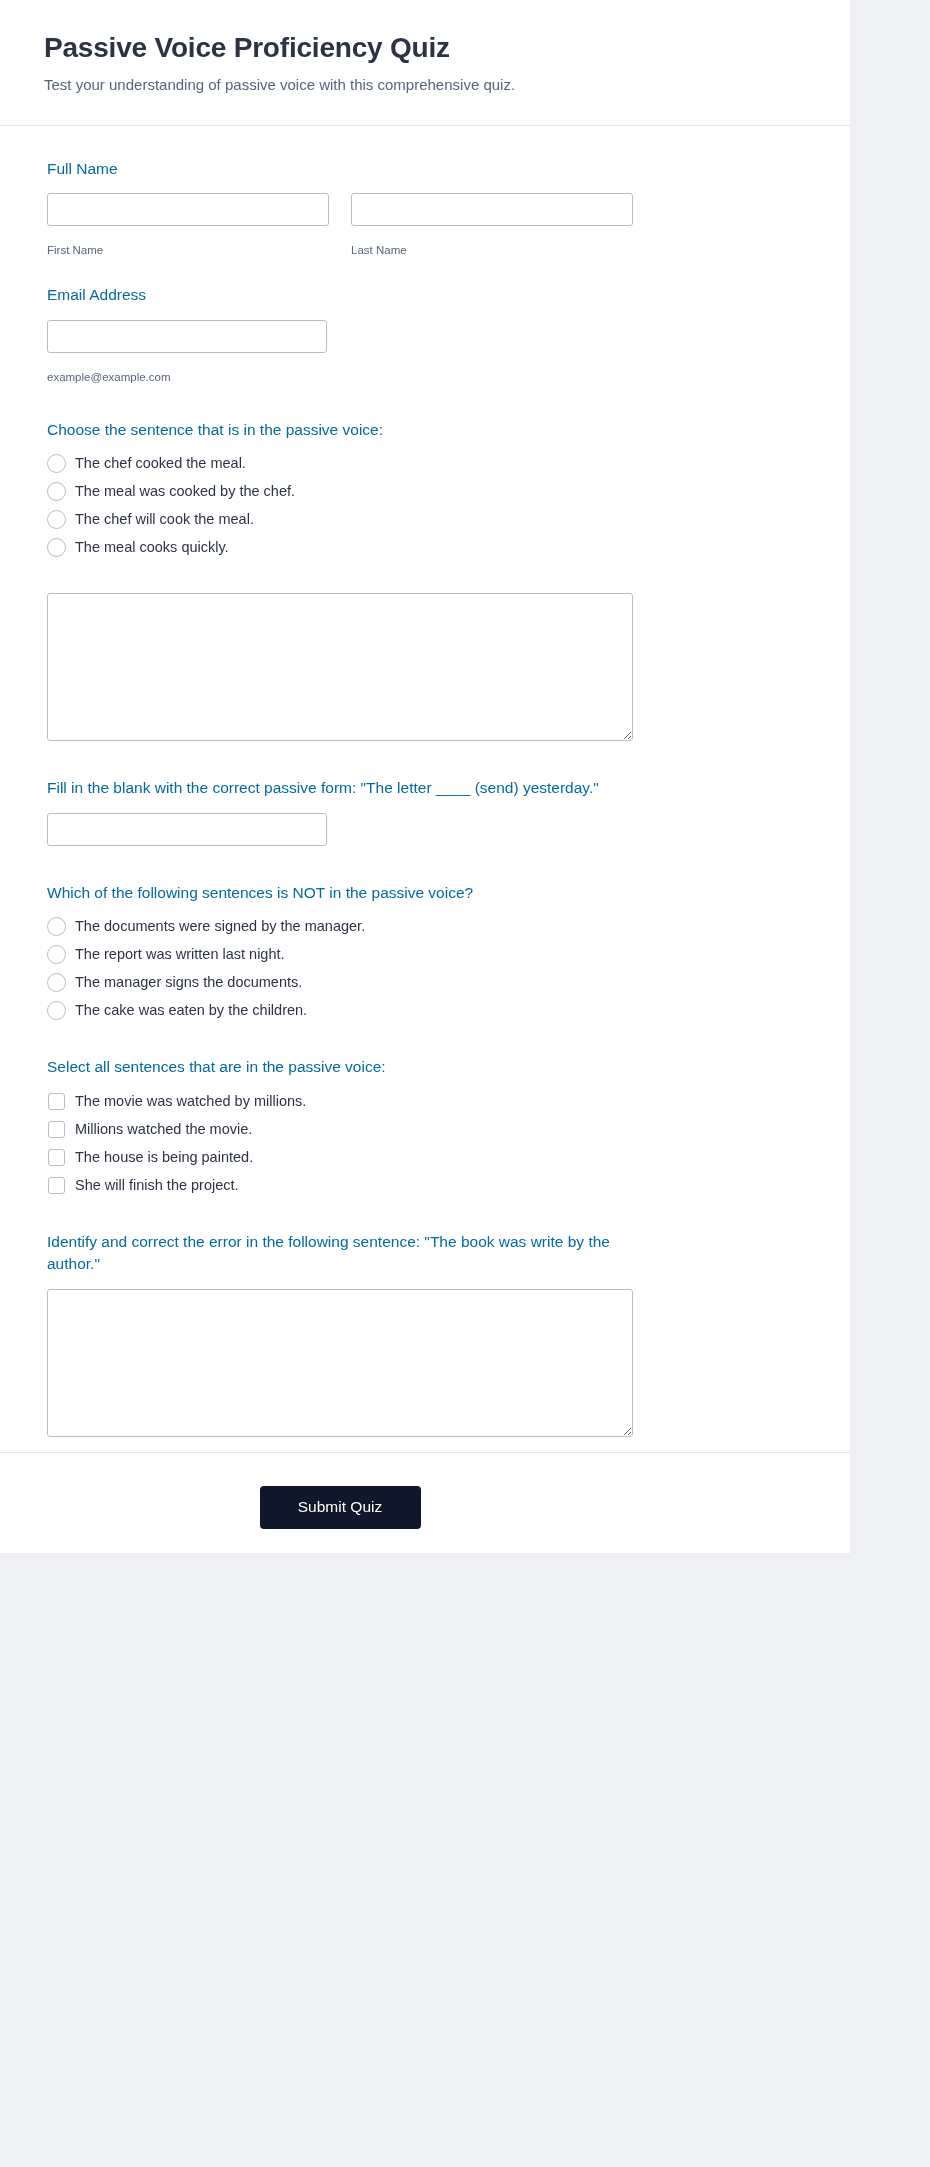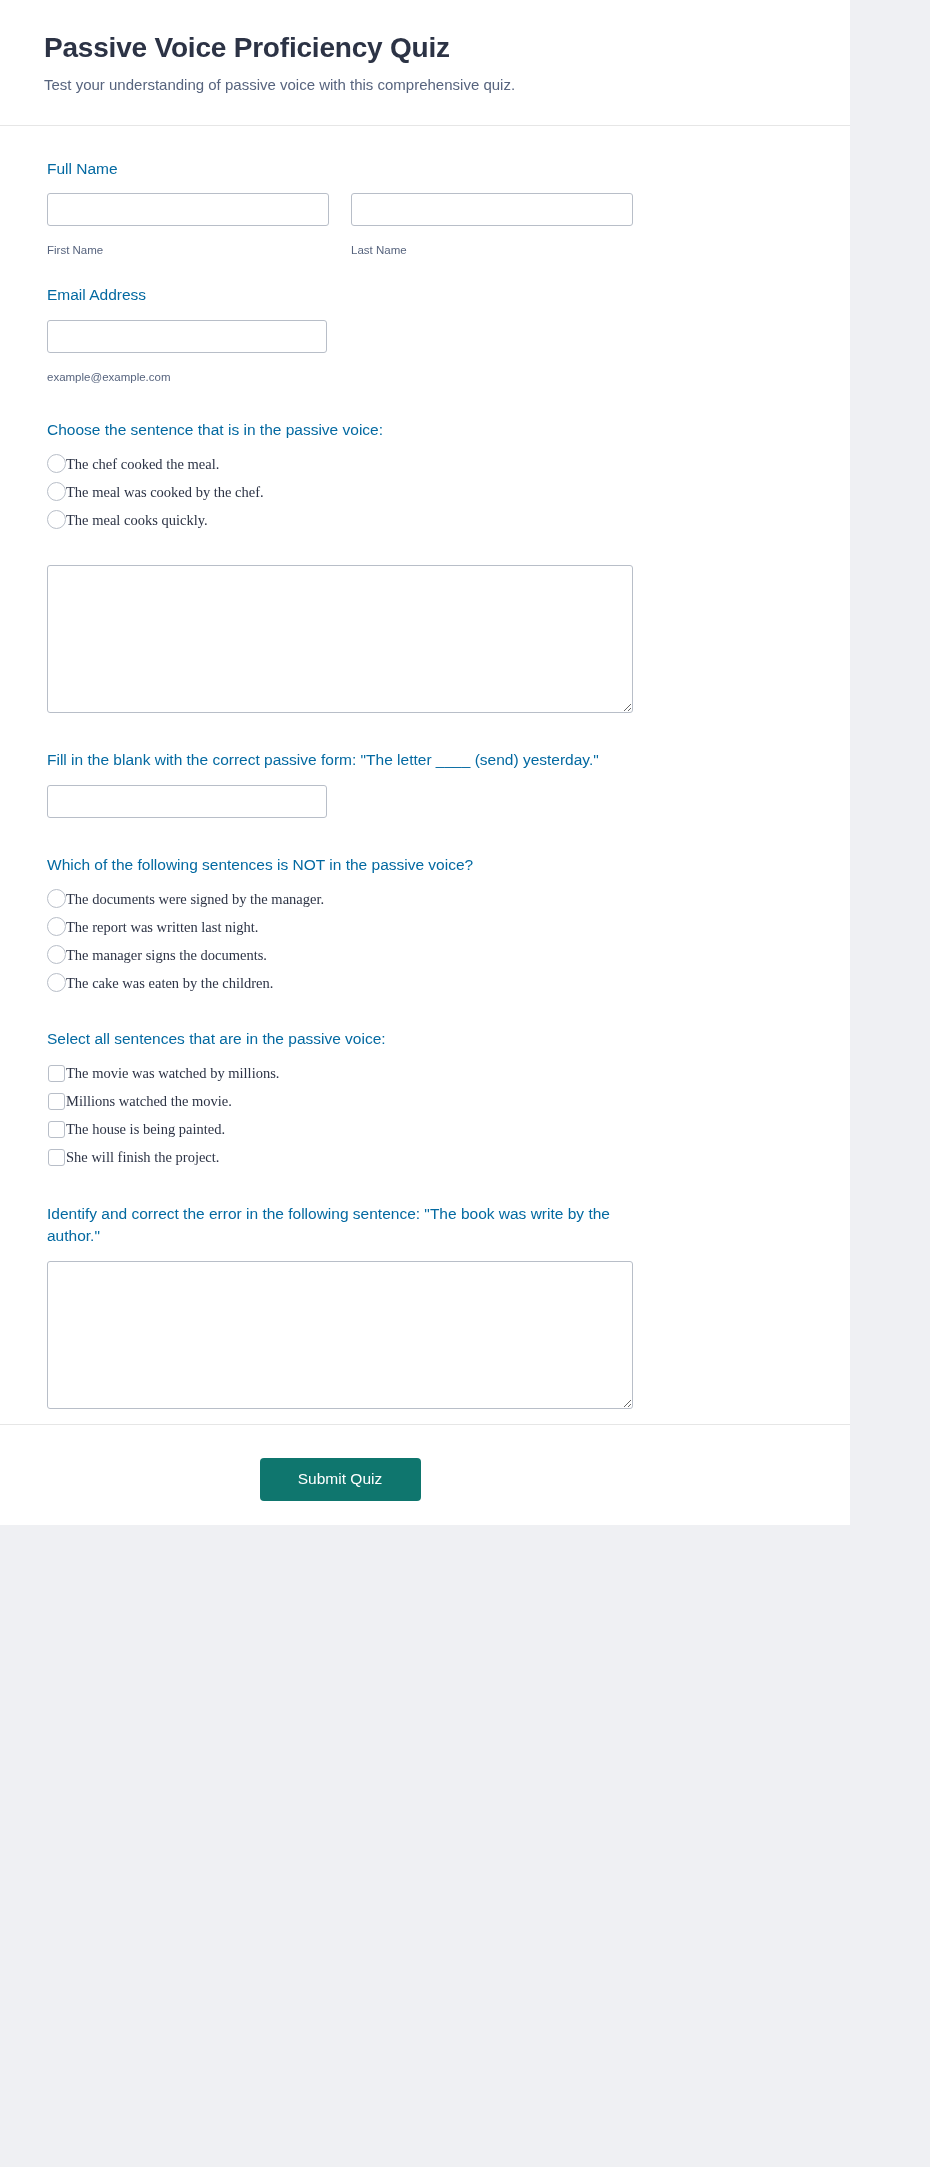--- a/index.html
+++ b/index.html
@@ -66,24 +66,24 @@
   }
   .sublabel {
     margin-top: 18px;
     font-size: 11.5px;
     color: #57647e;
   }
   .email-input, .short-input { width: 280px; margin-top: 13px; }
   .option-list { margin-top: 13px; }
   .option-row {
     display: flex;
-    align-items: flex-end;
+    align-items: flex-start;
+    gap: 9px;
     margin-top: 9px;
     cursor: pointer;
-    font-family: Liberation Serif, serif;
   }
   .option-row:first-child { margin-top: 0; }
   .radio-control {
     width: 19px; height: 19px;
     border: 1px solid #b8bec8;
     border-radius: 50%;
     background: #fff;
     flex: 0 0 auto;
   }
   .checkbox-control {
@@ -118,21 +118,21 @@
     width: 586px;
     margin-left: 47px;
     margin-top: 33px;
     display: flex;
     justify-content: center;
     padding-bottom: 24px;
   }
   .submit-btn {
     min-width: 161px;
     height: 43px;
-    background: #0f766e;
+    background: #0f172a;
     color: #ffffff;
     border: none;
     border-radius: 4px;
     font-family: inherit;
     font-size: 15.5px;
     font-weight: 400;
     cursor: pointer;
     padding: 0 24px;
   }
 </style>
@@ -177,20 +177,24 @@
           <div class="option-row">
             <span class="radio-control"></span>
             <span class="option-text">The chef cooked the meal.</span>
           </div>
           <div class="option-row">
             <span class="radio-control"></span>
             <span class="option-text">The meal was cooked by the chef.</span>
           </div>
           <div class="option-row">
             <span class="radio-control"></span>
+            <span class="option-text">The chef will cook the meal.</span>
+          </div>
+          <div class="option-row">
+            <span class="radio-control"></span>
             <span class="option-text">The meal cooks quickly.</span>
           </div>
         </div>
       </section>
 
       <section class="field field-question">
         <textarea class="textarea" style=""></textarea>
       </section>
 
       <section class="field field-question">

